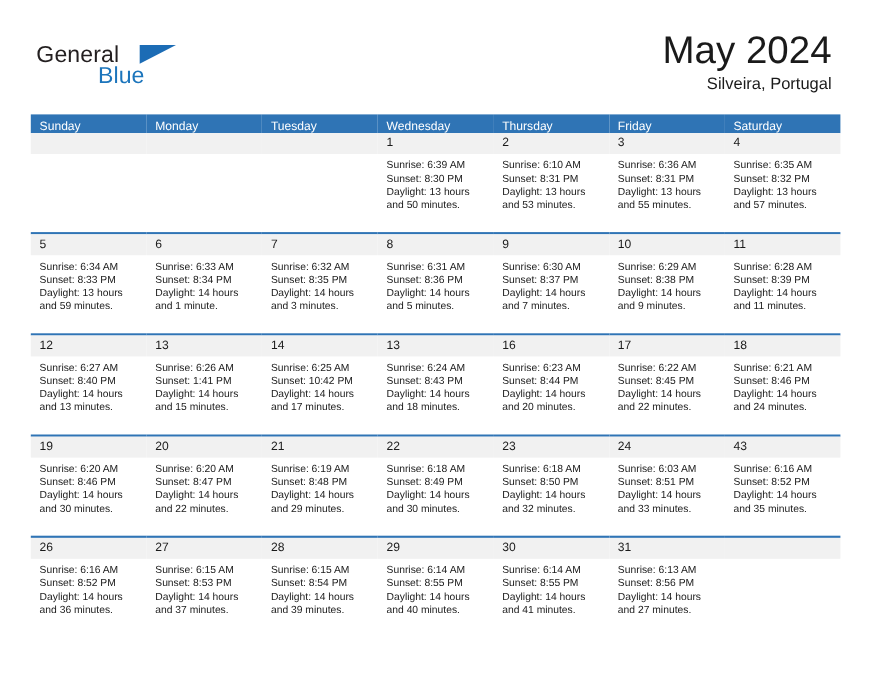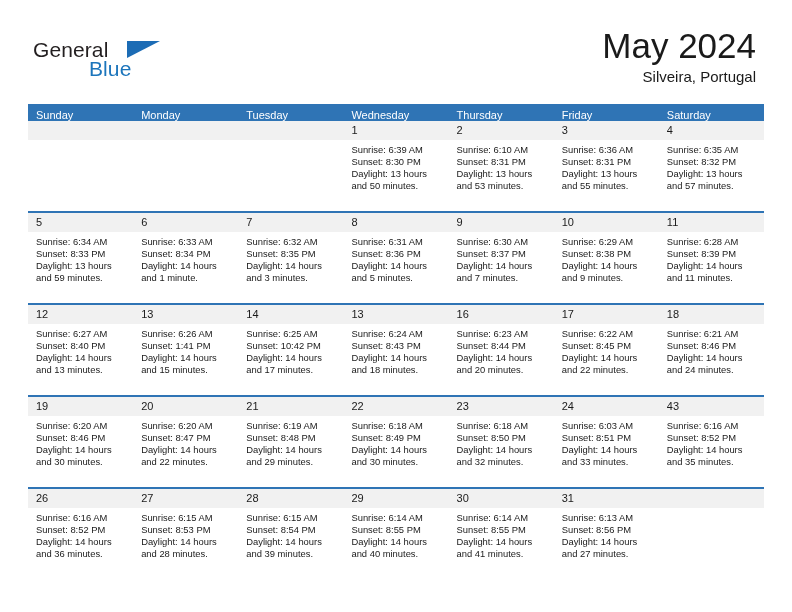--- a/index.html
+++ b/index.html
@@ -501,21 +501,21 @@
                 </div>
               </div>
             </td>
             <td>
               <div class="cell">
                 <div class="daynum">27</div>
                 <div class="info">
                   <div>Sunrise: 6:15 AM</div>
                   <div>Sunset: 8:53 PM</div>
                   <div>Daylight: 14 hours</div>
-                  <div>and 28 minutes.</div>
+                  <div>and 37 minutes.</div>
                 </div>
               </div>
             </td>
             <td>
               <div class="cell">
                 <div class="daynum">28</div>
                 <div class="info">
                   <div>Sunrise: 6:15 AM</div>
                   <div>Sunset: 8:54 PM</div>
                   <div>Daylight: 14 hours</div>

